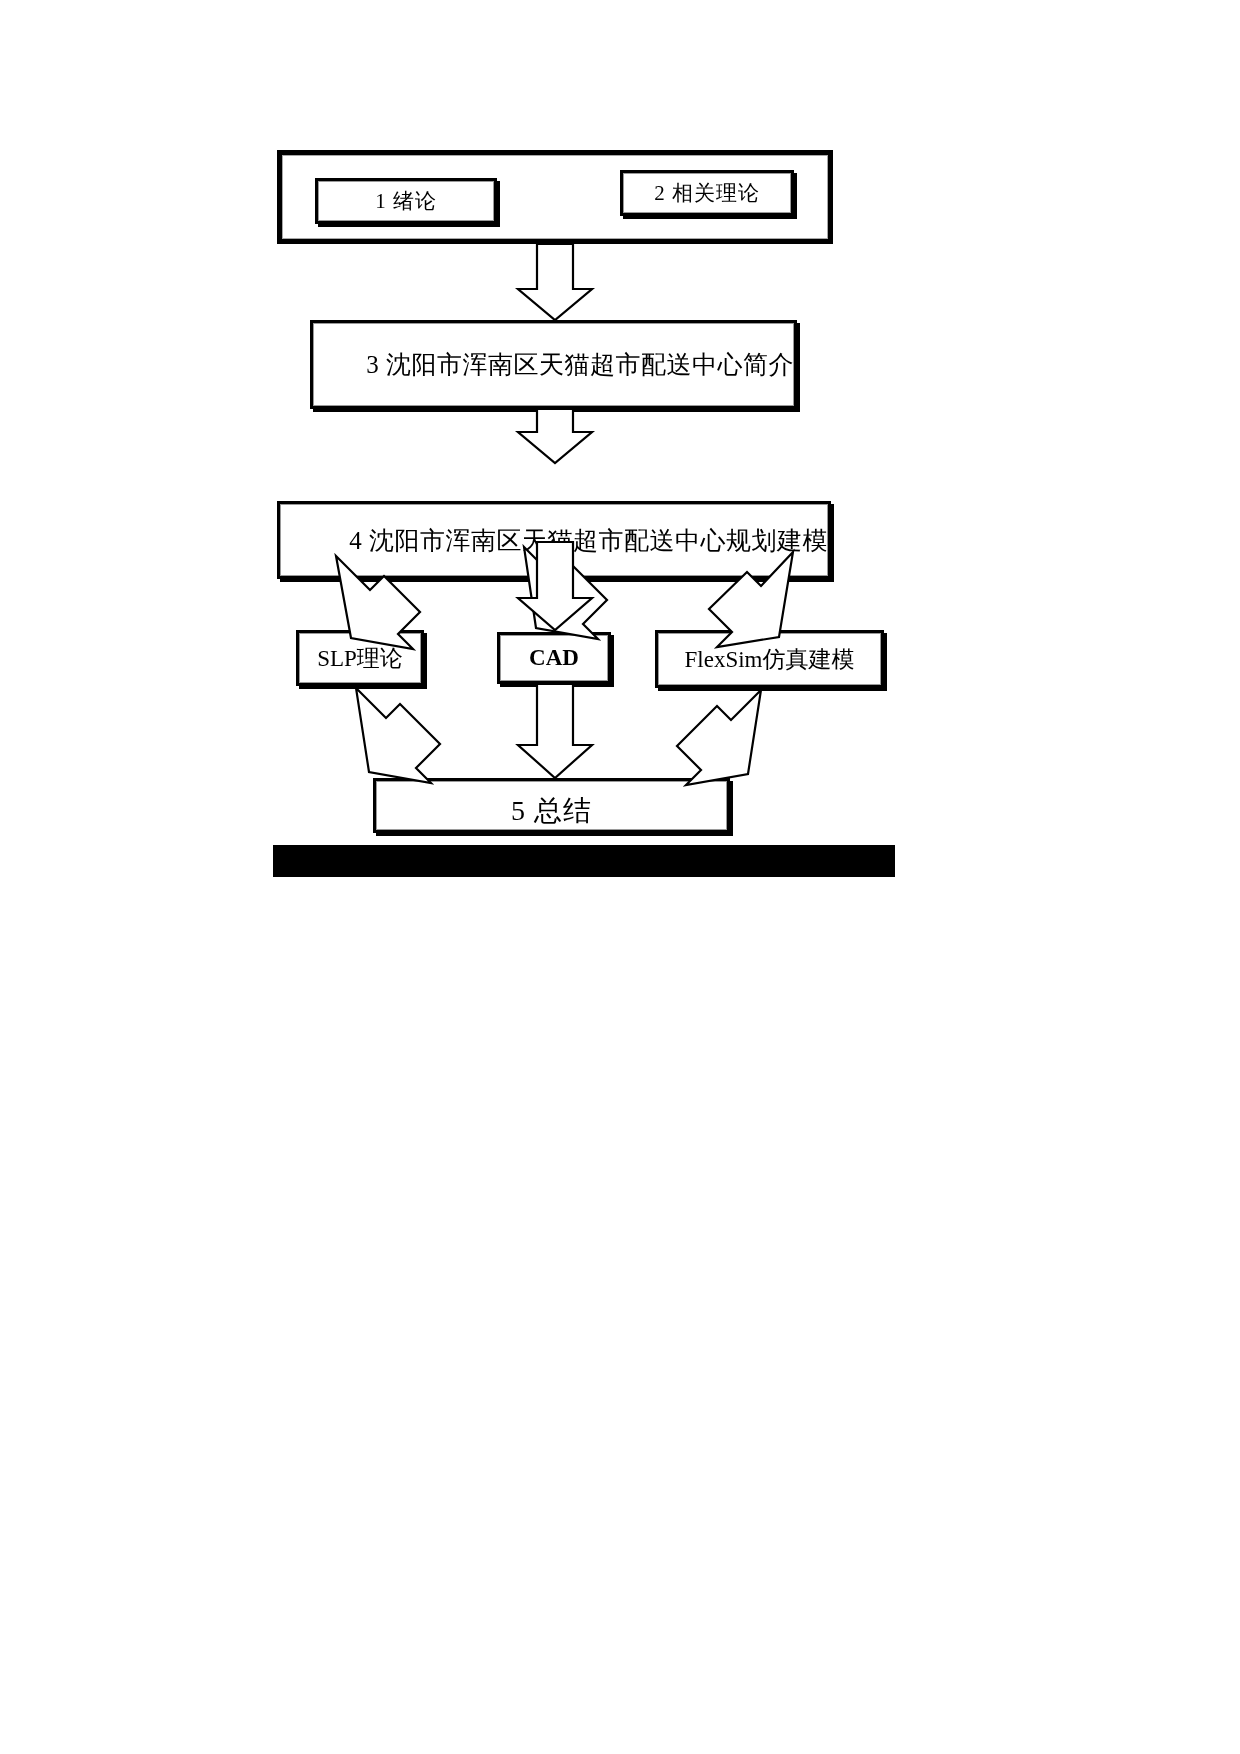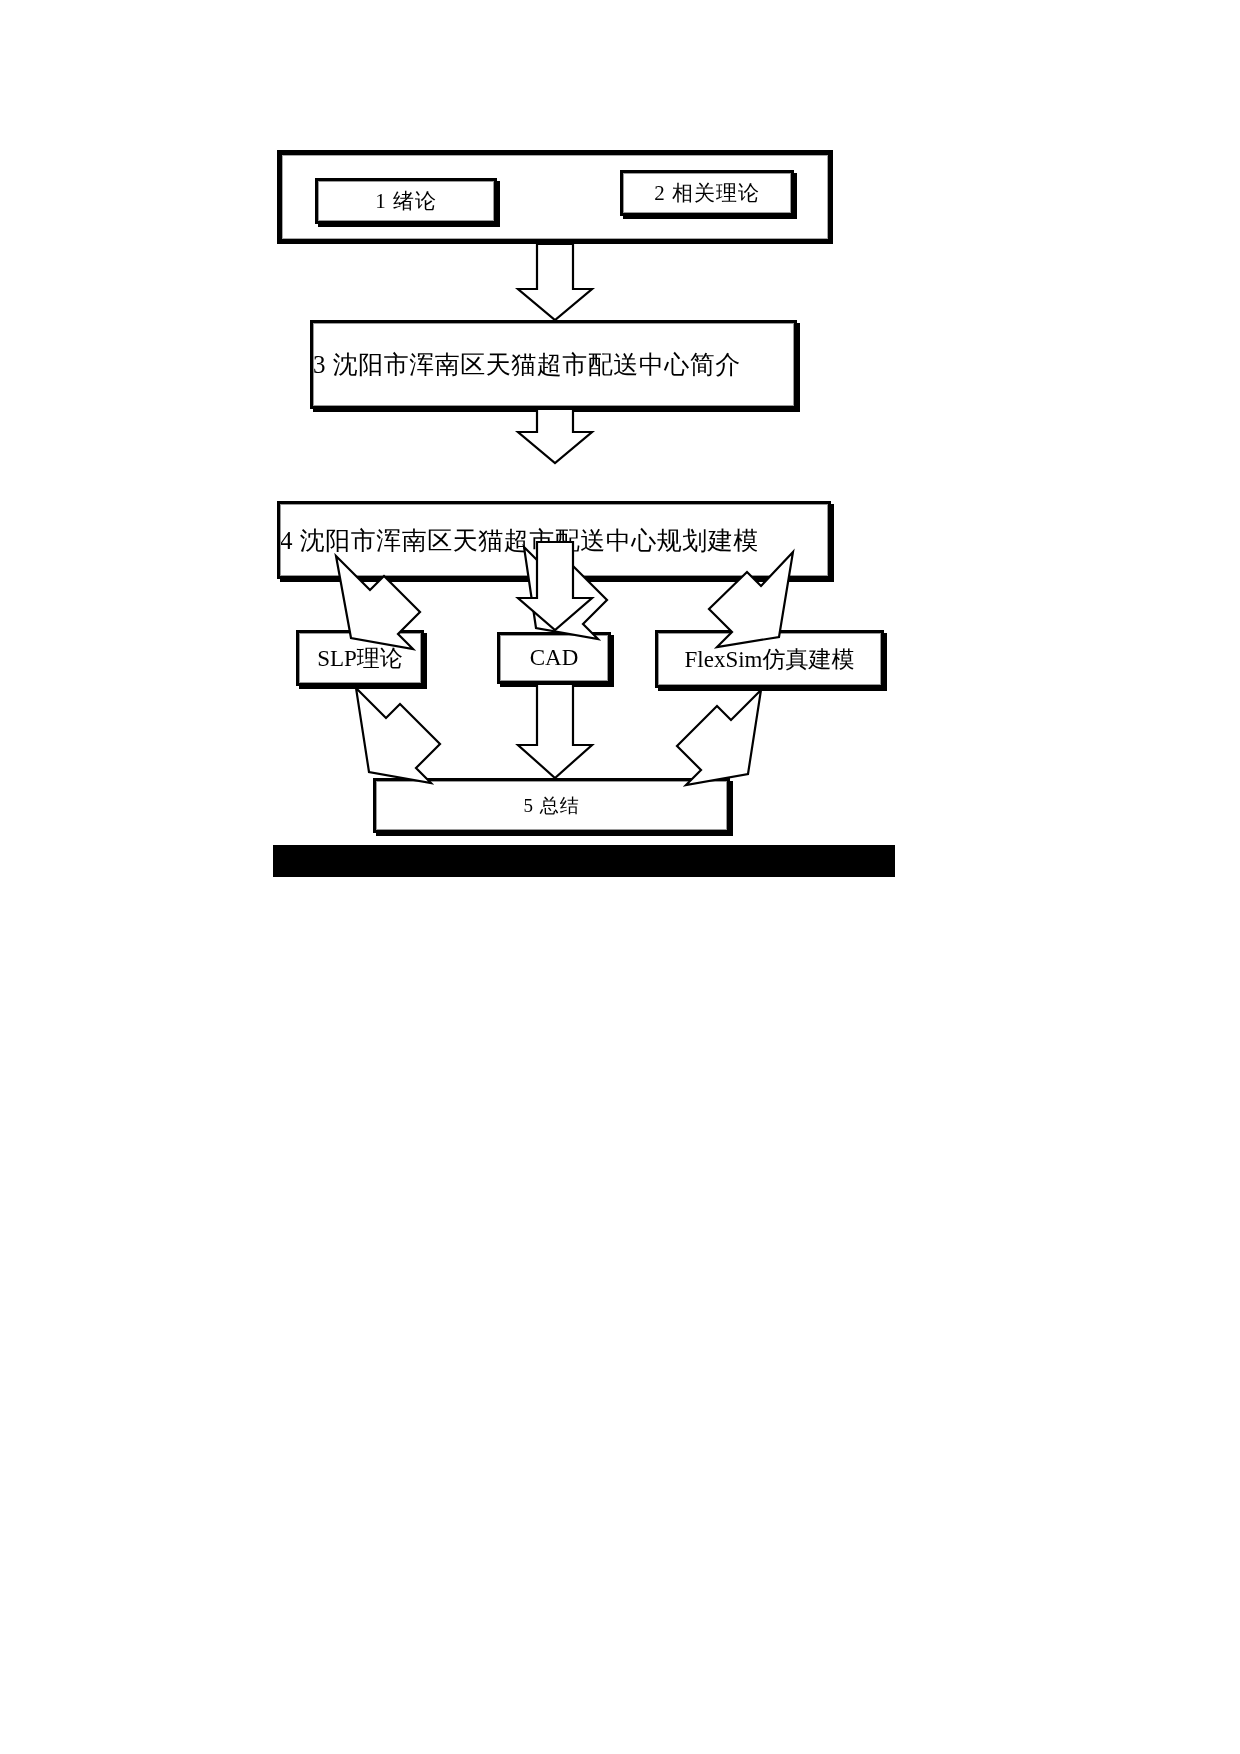--- a/index.html
+++ b/index.html
@@ -86,34 +86,36 @@
     letter-spacing: 0.5px;
     margin-top: 38px;
   }
   #node-slp {
     left: 296px; top: 630px; width: 128px; height: 56px;
     font-size: 23px;
   }
   #node-cad {
     left: 497px; top: 632px; width: 114px; height: 52px;
     font-size: 23px;
+    font-weight: bold;
   }
   #node-flexsim {
     left: 655px; top: 630px; width: 229px; height: 58px;
     font-size: 23px;
   }
   #node-summary {
     left: 373px; top: 778px; width: 357px; height: 55px;
-    font-size: 19px;
+    font-size: 28px;
     letter-spacing: 1px;
+    align-items: flex-end;
   }
 
   
   #node-ch3 .node-text,
-  #node-ch4 .node-text { width: 100%; text-align: left; }
+  #node-ch4 .node-text { width: 100%; text-align: right; }
 
   
   #bottom-rule {
     position: absolute;
     left: 273px;
     top: 845px;
     width: 622px;
     height: 32px;
     background: #000000;
   }

